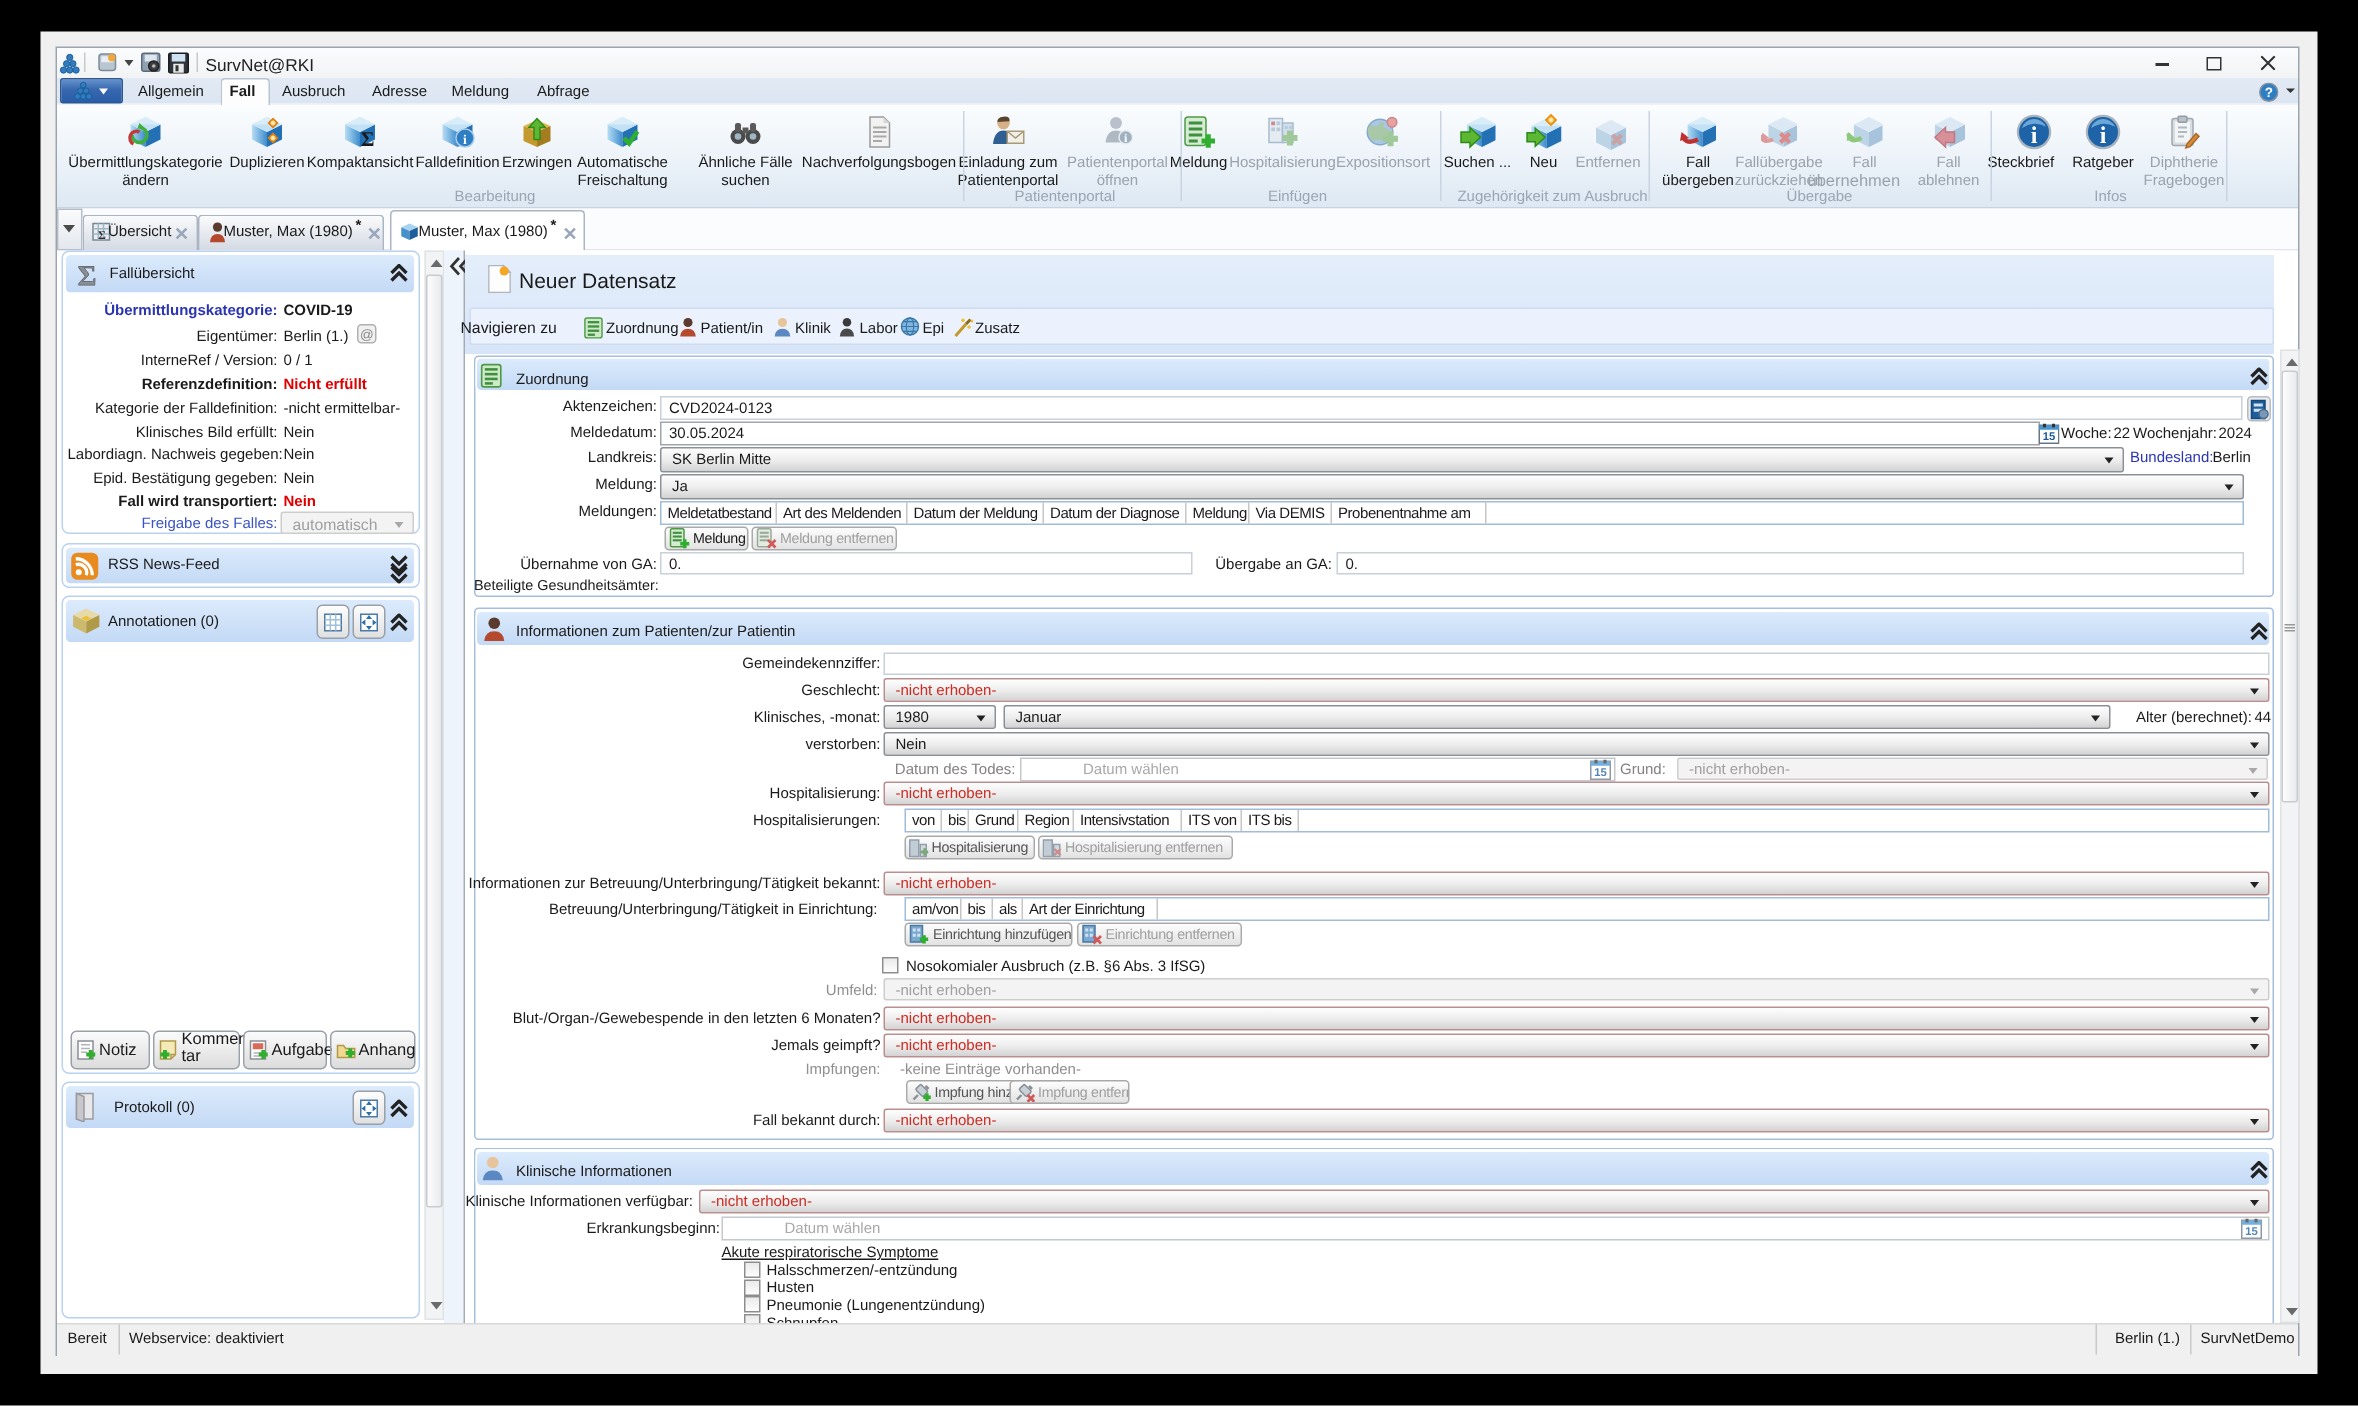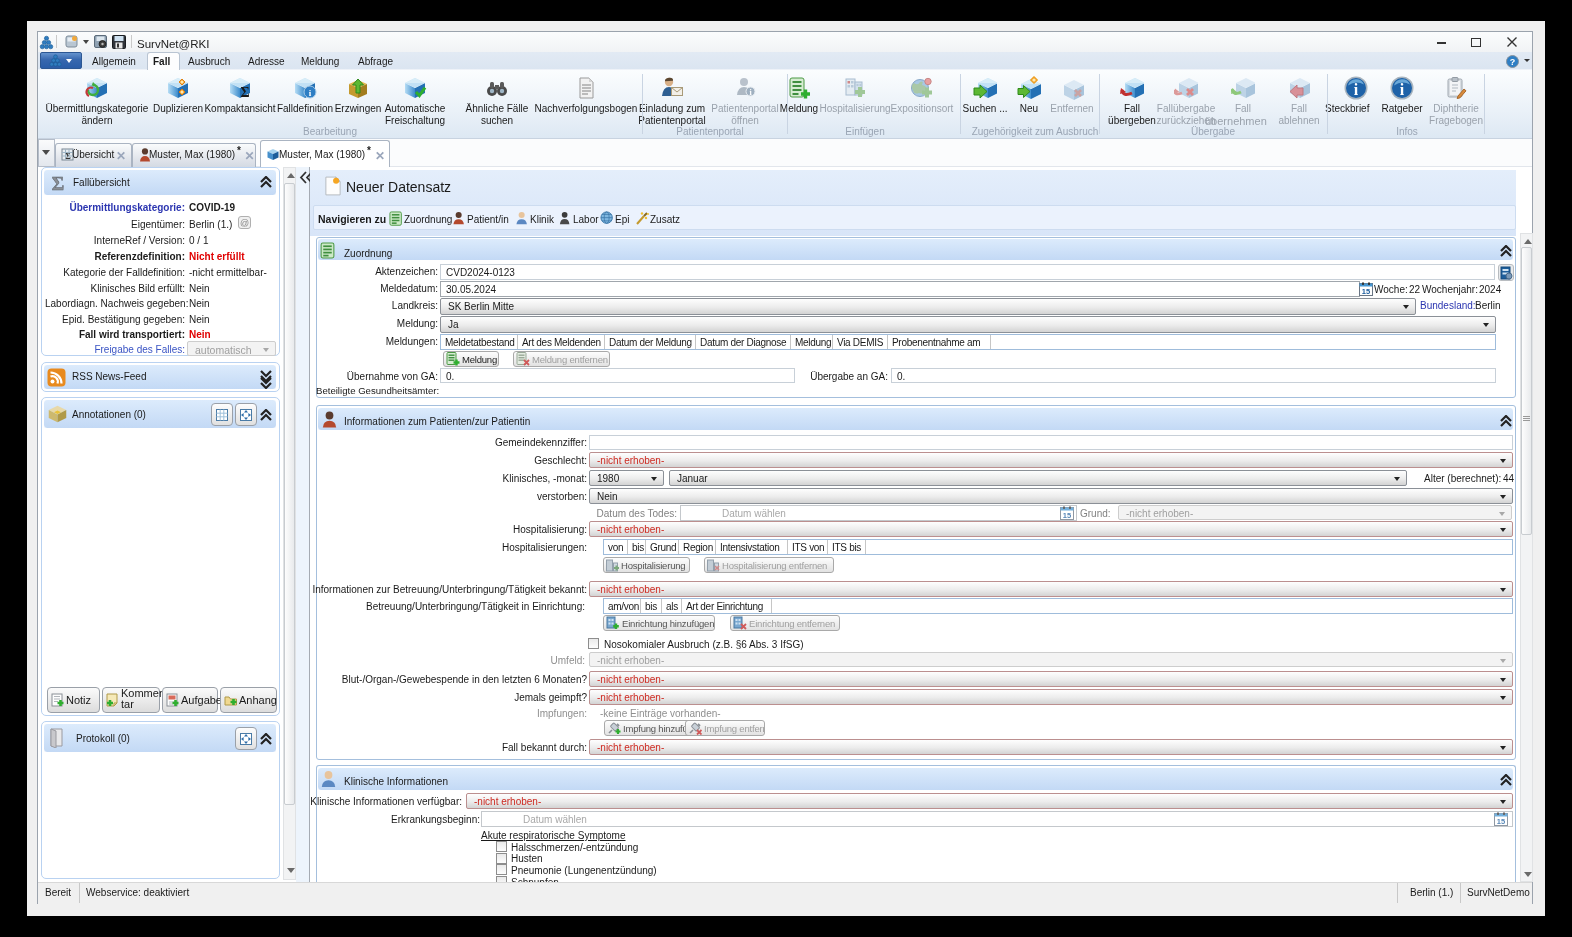--- a/index.html
+++ b/index.html
@@ -20,21 +20,21 @@
 .inp .tx{position:absolute;left:5px;top:2px;font-size:10px;white-space:nowrap;}
 .inp.dis{border-color:#c4c8cc;}
 .ph{color:#a8a8a8;padding-left:36px;}
 .thead{position:absolute;box-sizing:border-box;border:1px solid #9fbcdb;background:#fff;display:flex;}
 .thead span{display:block;box-sizing:border-box;padding:2px 4px 0 4px;border-right:1px solid #c6c6c6;
  font-size:10px;letter-spacing:-0.3px;white-space:nowrap;height:100%;box-sizing:border-box;overflow:hidden;}
 .thead span.last{border-right:none;}
 .btn{position:absolute;box-sizing:border-box;height:16px;border:1px solid #a9a9a9;border-radius:3px;
  background:linear-gradient(#fdfdfd,#e2e2e2);display:flex;align-items:center;padding:0 3px 0 2px;font-size:9.5px;letter-spacing:-0.2px;white-space:nowrap;overflow:hidden;}
 .btn svg{margin-right:2px;flex-shrink:0;}
-.btn.dis{color:#9f9f9f;margin-left:12px;}
+.btn.dis{color:#9f9f9f;}
 .cb{position:absolute;width:11px;height:11px;box-sizing:border-box;background:linear-gradient(#eaeaea,#fdfdfd);border:1px solid #8d8d8d;}
 .box{position:absolute;box-sizing:border-box;background:#fff;border:1px solid #a4bfdd;border-radius:3px;}
 .pbox{position:absolute;box-sizing:border-box;background:#fff;border:1px solid #b9d2f1;border-radius:5px;}
 .phead{position:absolute;box-sizing:border-box;border-radius:4px;border:1px solid #fff;
  background:linear-gradient(#dcebfc,#c3d9f5);}
 .sep{position:absolute;width:1px;background:#c9d4e2;}
 .red{color:#c00000;}
 svg{display:block;}
 .x{position:absolute;color:#9aa6bb;font-size:12px;font-weight:bold;}
 </style></head><body>
@@ -592,21 +592,21 @@
 <div class="ab" style="left:286.5px;top:173px;width:0;height:0;border-left:4px solid transparent;border-right:4px solid transparent;border-bottom:5px solid #6a6a6a"></div>
 <div class="ab" style="left:284px;top:183px;width:11px;height:622px;background:linear-gradient(90deg,#fdfdfd,#e8eaec);border:1px solid #c8ccd0;border-radius:2px;box-sizing:border-box"></div>
 <div class="ab" style="left:286.5px;top:868px;width:0;height:0;border-left:4px solid transparent;border-right:4px solid transparent;border-top:5px solid #6a6a6a"></div>
 <svg class="ab" style="left:325px;top:176px" width="16" height="20" viewBox="0 0 18 22">
     <path d="M1,1 h11 l5,5 v15 h-16 z" fill="#fdfdfd" stroke="#b0b5ba"></path>
     <path d="M12,1 l5,5 h-5 z" fill="#e0e0e0" stroke="#b0b5ba"></path>
     <circle cx="12.5" cy="5" r="3.4" fill="#f5a623"></circle>
   </svg>
 <div class="t" style="left:346px;top:179px;font-size:14px;line-height:17px;color:#1a1a1a">Neuer Datensatz</div>
 <div class="ab" style="left:313px;top:205px;width:1203px;height:25px;background:#ebf2fd;border:1px solid #cddcf0;box-sizing:border-box;border-radius:2px"></div>
-<div class="t" style="left:318px;top:213px;font-weight:bold;font-size:10.5px">Navigieren zu</div>
+<div class="t" style="left:307px;top:213px;font-weight:normal;font-size:10.5px">Navigieren zu</div>
 <svg class="ab" style="left:389px;top:211px" width="14" height="15" viewBox="0 0 14 15">
     <use href="#glist" transform="scale(0.95)"></use>
   </svg>
 <div class="t" style="left:404px;top:214px">Zuordnung</div>
 <svg class="ab" style="left:452px;top:211px" width="14" height="15" viewBox="0 0 14 15">
     <use href="#bust" transform="scale(0.95)"></use>
   </svg>
 <div class="t" style="left:467px;top:214px">Patient/in</div>
 <svg class="ab" style="left:515px;top:211px" width="14" height="15" viewBox="0 0 14 15">
     <use href="#bust2" transform="scale(0.95)"></use>

